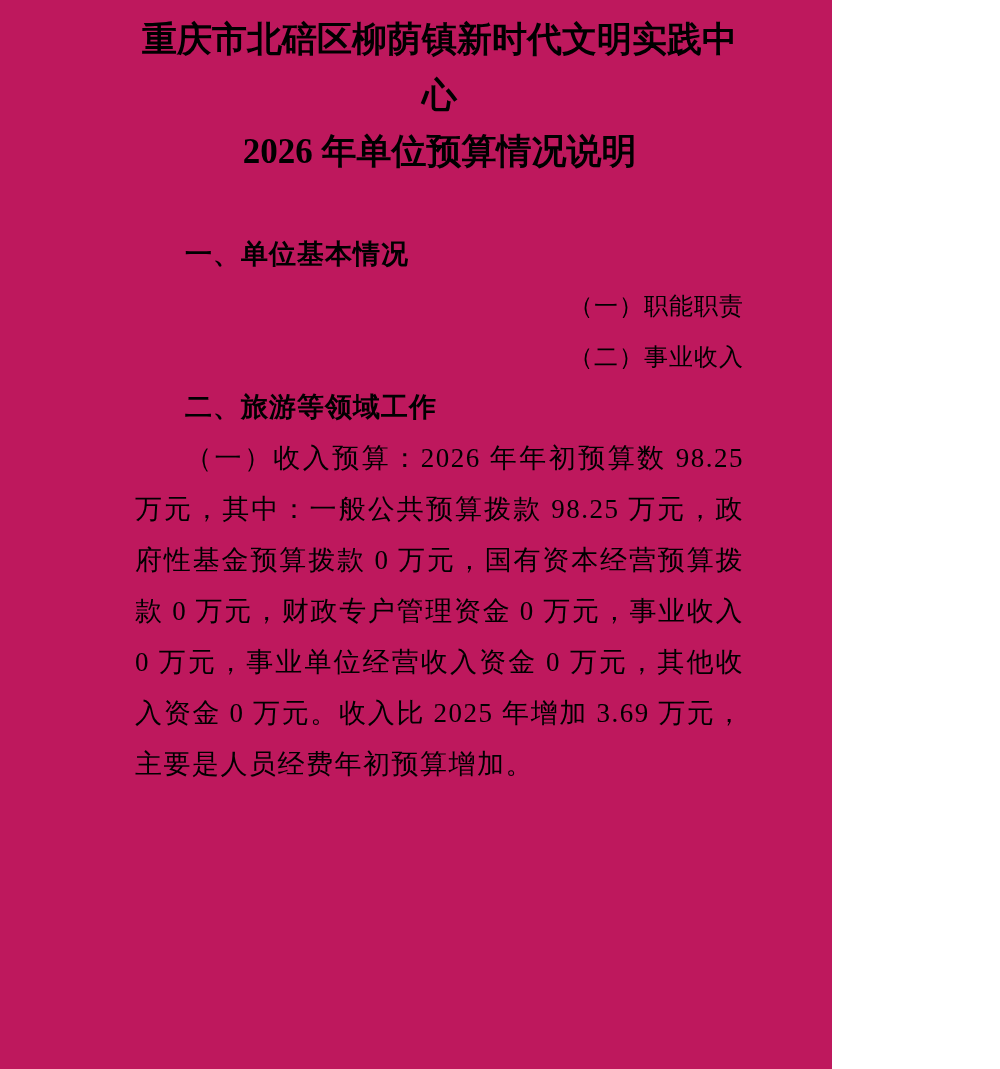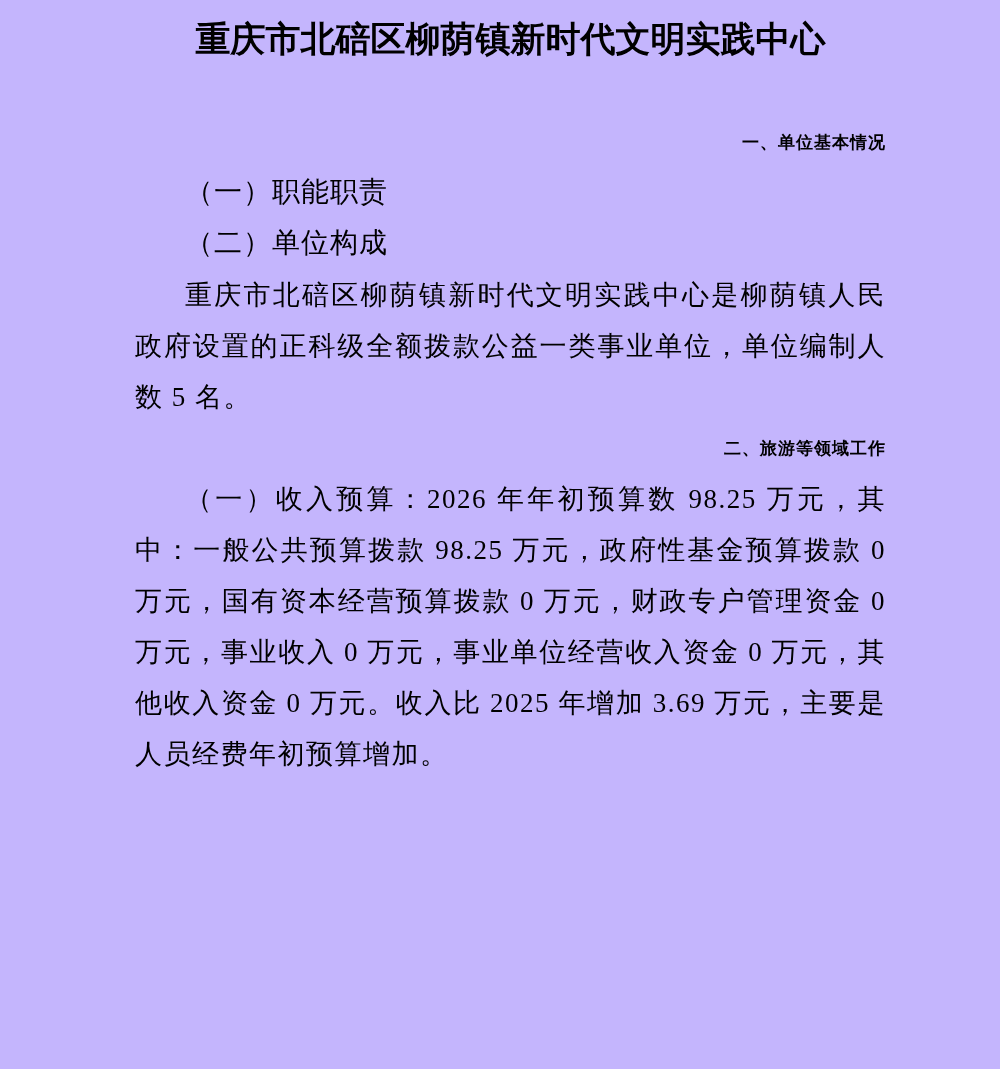--- a/index.html
+++ b/index.html
@@ -5,83 +5,83 @@
   * { margin: 0; padding: 0; box-sizing: border-box; }
   html, body { background: #ffffff; }
   body {
     width: 1000px;
     height: 1069px;
     overflow: hidden;
     color: #000000;
     font-family: "Liberation Serif", serif;
   }
   .page {
-    width: 1000px;
+    width: 832px;
     height: 1069px;
-    background: #c4b5fd;
-    padding: 8px 114px 0 135px;
+    background: #be185d;
+    padding: 8px 88px 0 135px;
     overflow: hidden;
   }
   .doc-title {
     text-align: center;
     font-family: "Liberation Serif", serif;
     font-weight: bold;
     font-size: 35px;
     line-height: 56px;
     padding-top: 4px;
   }
   .doc-title .title-line { display: block; }
   .content {
     margin-top: 49px;
   }
   .h-black {
     font-family: "Liberation Sans", sans-serif;
     font-weight: bold;
-    font-size: 17px;
+    font-size: 27px;
+    line-height: 51px;
+    text-indent: 50px;
+    letter-spacing: 1px;
+  }
+  .h-kai {
+    font-family: Liberation Sans, sans-serif;
+    font-weight: normal;
+    font-size: 24px;
     line-height: 51px;
     text-indent: 50px;
     letter-spacing: 1px;
     text-align: right;
-  }
-  .h-kai {
-    font-family: Liberation Mono, monospace;
-    font-weight: normal;
-    font-size: 28px;
-    line-height: 51px;
-    text-indent: 50px;
-    letter-spacing: 1px;
   }
   .body-para {
     font-family: "Liberation Serif", serif;
     font-size: 27px;
     line-height: 51px;
     text-indent: 50px;
     text-align: justify;
     letter-spacing: 1.5px;
   }
 </style>
 </head>
 <body>
 
 <div class="page">
 
   <h1 class="doc-title">
     <span class="title-line">重庆市北碚区柳荫镇新时代文明实践中心</span>
+    <span class="title-line">2026 年单位预算情况说明</span>
   </h1>
 
   <div class="content">
 
     <h2 class="h-black">一、单位基本情况</h2>
 
     <h3 class="h-kai">（一）职能职责</h3>
 
 
-    <h3 class="h-kai">（二）单位构成</h3>
+    <h3 class="h-kai">（二）事业收入</h3>
 
-    <p class="body-para">重庆市北碚区柳荫镇新时代文明实践中心是柳荫镇人民政府设置的正科级全额拨款公益一类事业单位，单位编制人数 5 名。</p>
 
     <h2 class="h-black">二、旅游等领域工作</h2>
 
     <p class="body-para">（一）收入预算：2026 年年初预算数 98.25 万元，其中：一般公共预算拨款 98.25 万元，政府性基金预算拨款 0 万元，国有资本经营预算拨款 0 万元，财政专户管理资金 0 万元，事业收入 0 万元，事业单位经营收入资金 0 万元，其他收入资金 0 万元。收入比 2025 年增加 3.69 万元，主要是人员经费年初预算增加。</p>
 
   </div>
 
 </div>
 
 </body></html>

